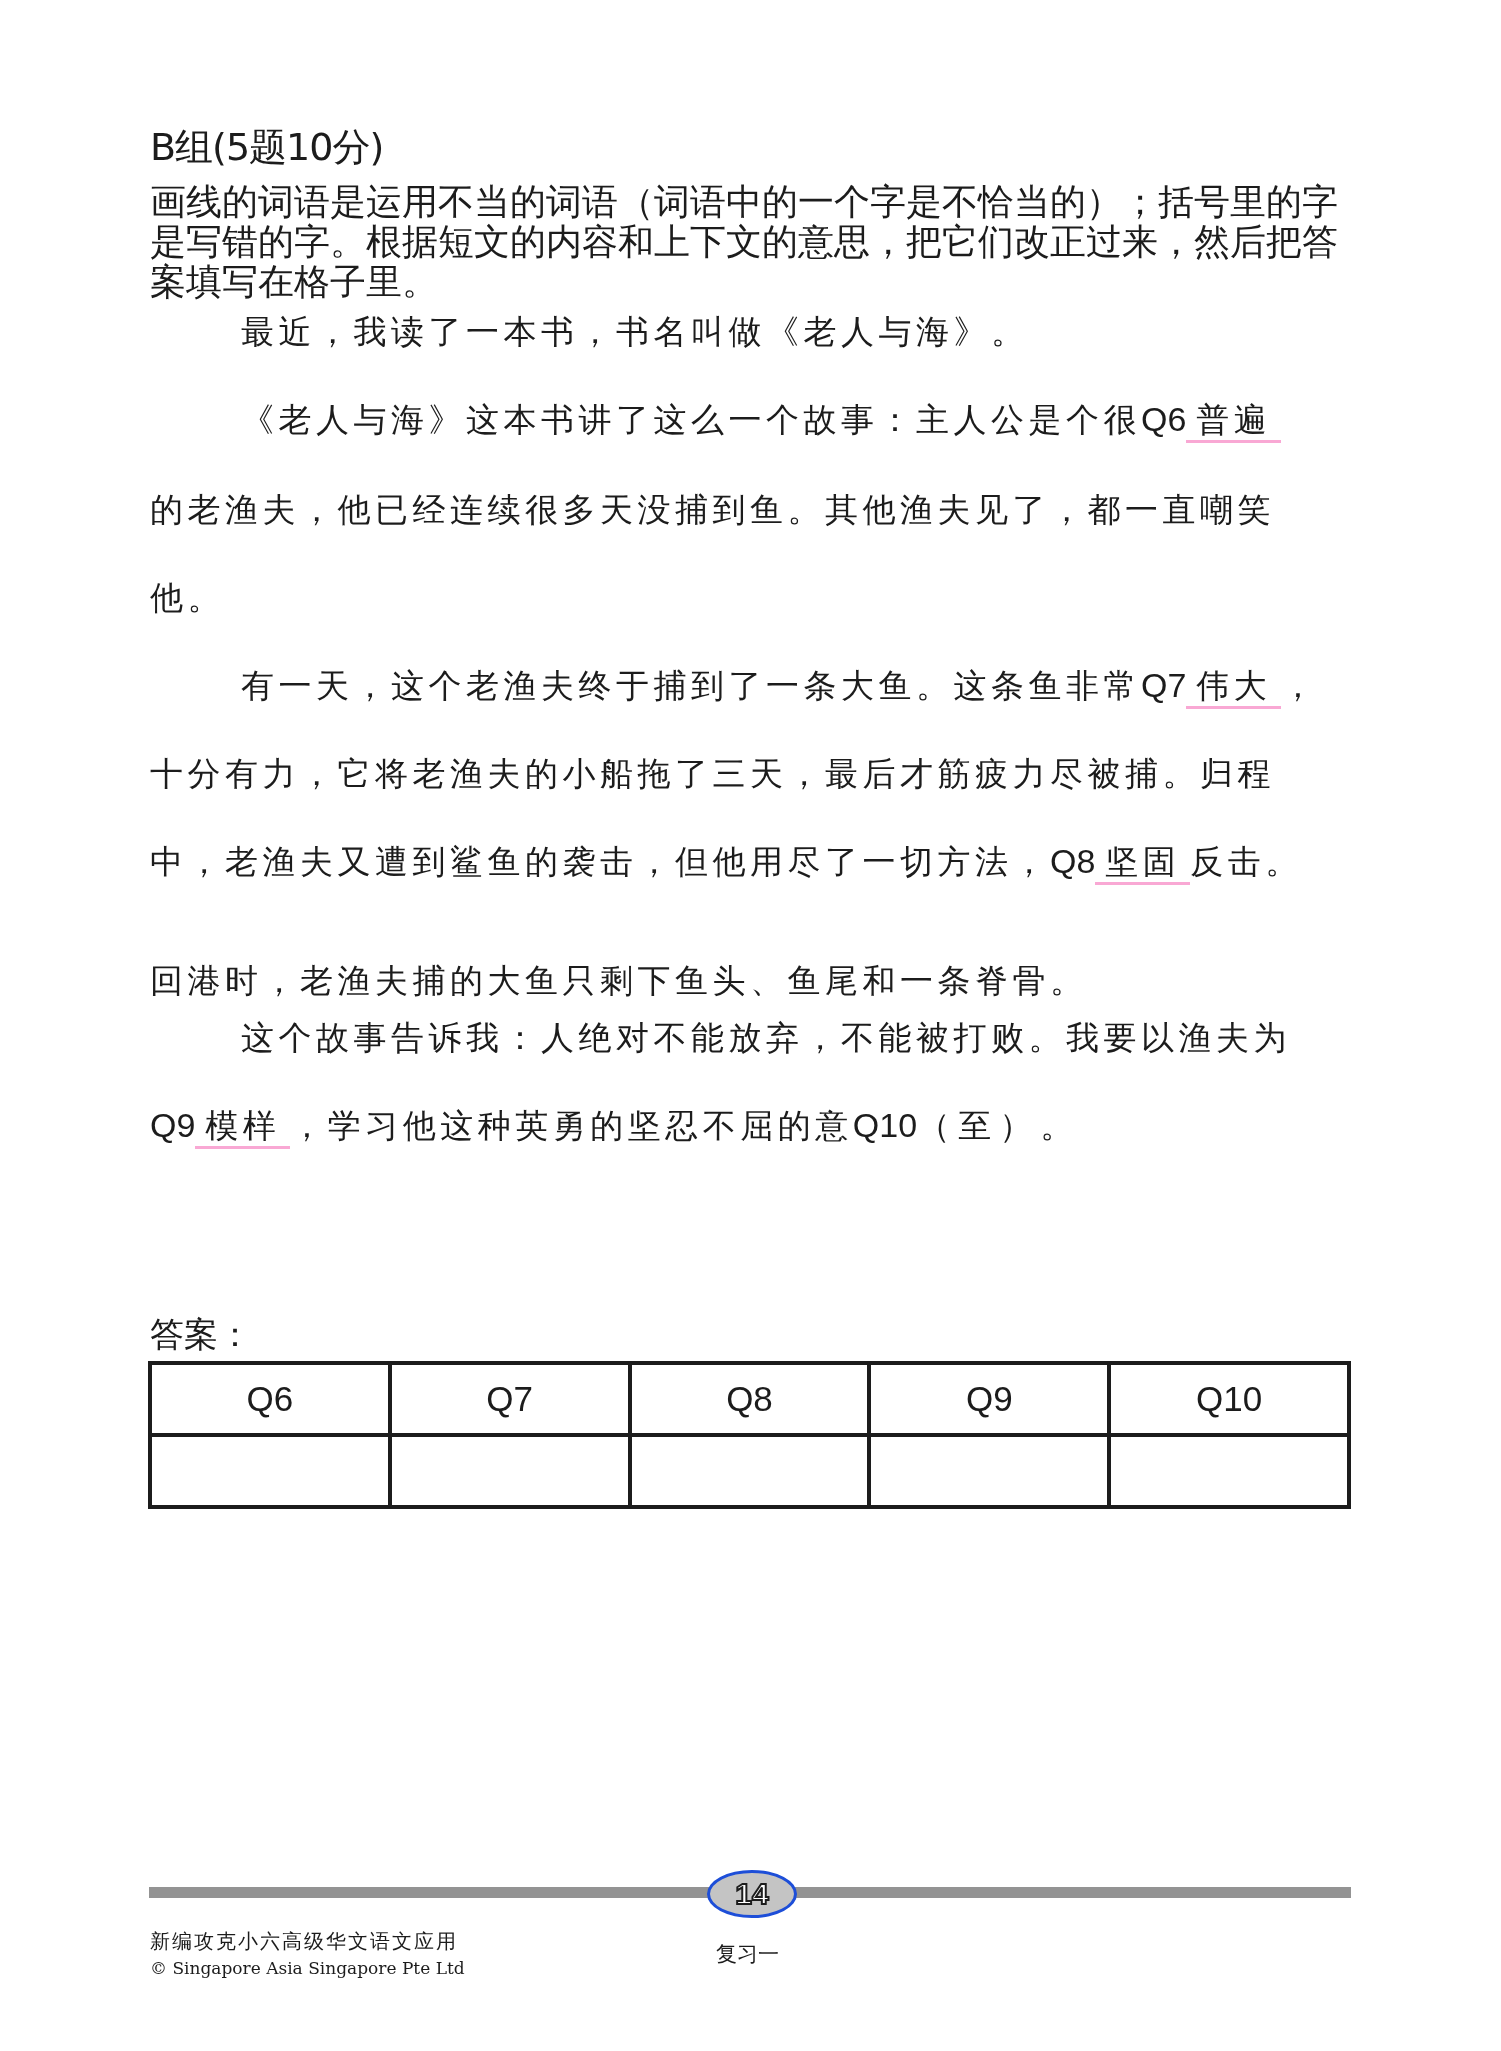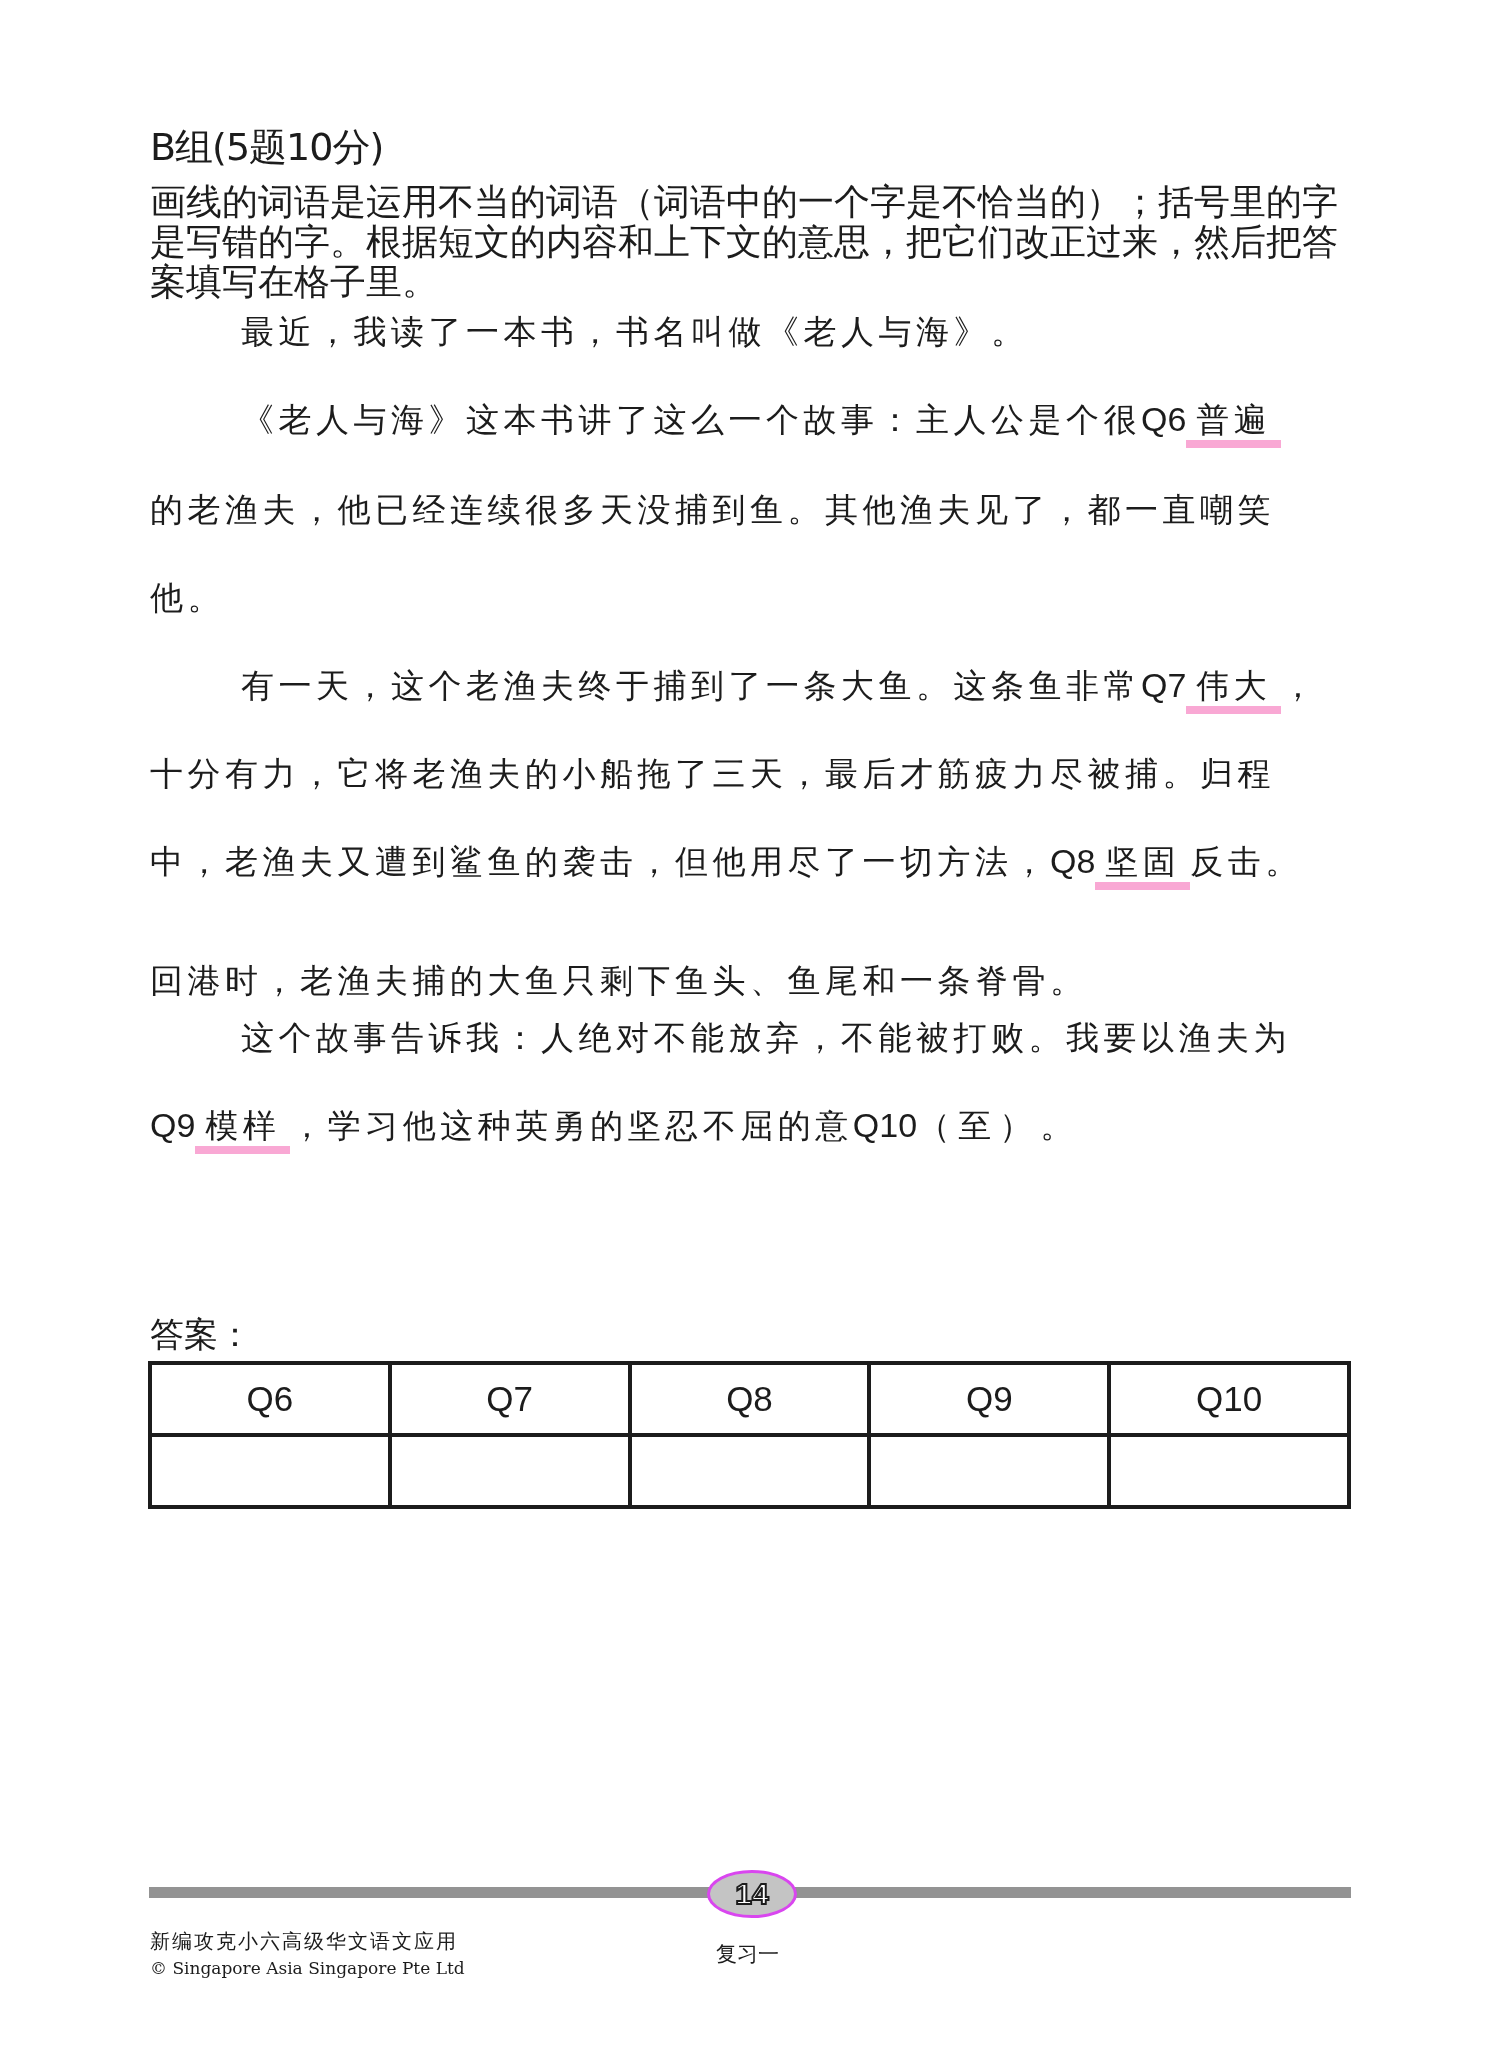--- a/index.html
+++ b/index.html
@@ -4,27 +4,27 @@
 <style>
   html, body { margin:0; padding:0; background:#fff; }
   body { width:1501px; height:2051px; position:relative; overflow:hidden; color:#1c1c1c; }
   .sans { font-family: "DejaVu Sans", "Liberation Sans", sans-serif; }
   .serif { font-family: "DejaVu Serif", "Liberation Serif", serif; }
   .title { position:absolute; left:150px; top:122px; font-size:38px; letter-spacing:-1px; }
   .instr { position:absolute; left:150px; width:1210px; font-size:36px; line-height:40px; }
   .line { position:absolute; left:150px; font-size:33px; white-space:nowrap; letter-spacing:4.5px; }
   .ind { left:241px; }
   .q { font-family:"Liberation Sans", sans-serif; letter-spacing:0; font-size:34px; }
-  .ul { display:inline-block; border-bottom:8px solid #f9a8d4; padding:0 10px 2px 10px; line-height:36px; }
+  .ul { display:inline-block; border-bottom:3px solid #f9a8d4; padding:0 10px 2px 10px; line-height:36px; }
   .paren { letter-spacing:8px; }
   .ans-label { position:absolute; left:150px; top:1312px; font-size:34px; }
   table.ans { position:absolute; left:148px; top:1361px; width:1203px; border-collapse:collapse; }
   table.ans td { border:4px solid #1c1c1c; height:68px; text-align:center; font-family:"Liberation Sans", sans-serif; font-size:35px; width:20%; padding:0; }
   .rule { position:absolute; left:149px; top:1887px; width:1202px; height:11px; background:#939393; }
-  .badge { position:absolute; left:707px; top:1870px; width:84px; height:42px; border:3px solid #d946ef; border-radius:50%; background:#c4c4c4; display:flex; align-items:center; justify-content:center; font-family:"Liberation Sans", sans-serif; font-weight:bold; font-size:30px; color:#fff; -webkit-text-stroke:2px #1c1c1c; }
+  .badge { position:absolute; left:707px; top:1870px; width:84px; height:42px; border:3px solid #1d4ed8; border-radius:50%; background:#c4c4c4; display:flex; align-items:center; justify-content:center; font-family:"Liberation Sans", sans-serif; font-weight:bold; font-size:30px; color:#fff; -webkit-text-stroke:2px #1c1c1c; }
   .footer-book { position:absolute; left:150px; top:1928px; font-size:20px; letter-spacing:2px; }
   .footer-copy { position:absolute; left:150px; top:1958px; font-size:17px; }
   .footer-section { position:absolute; left:716px; top:1940px; font-size:21px; }
 </style>
 </head>
 <body>
 
 <div class="title sans">B组(5题10分)</div>
 <div class="instr sans" style="top:182px;">画线的词语是运用不当的词语（词语中的一个字是不恰当的）；括号里的字是写错的字。根据短文的内容和上下文的意思，把它们改正过来，然后把答案填写在格子里。</div>
 

